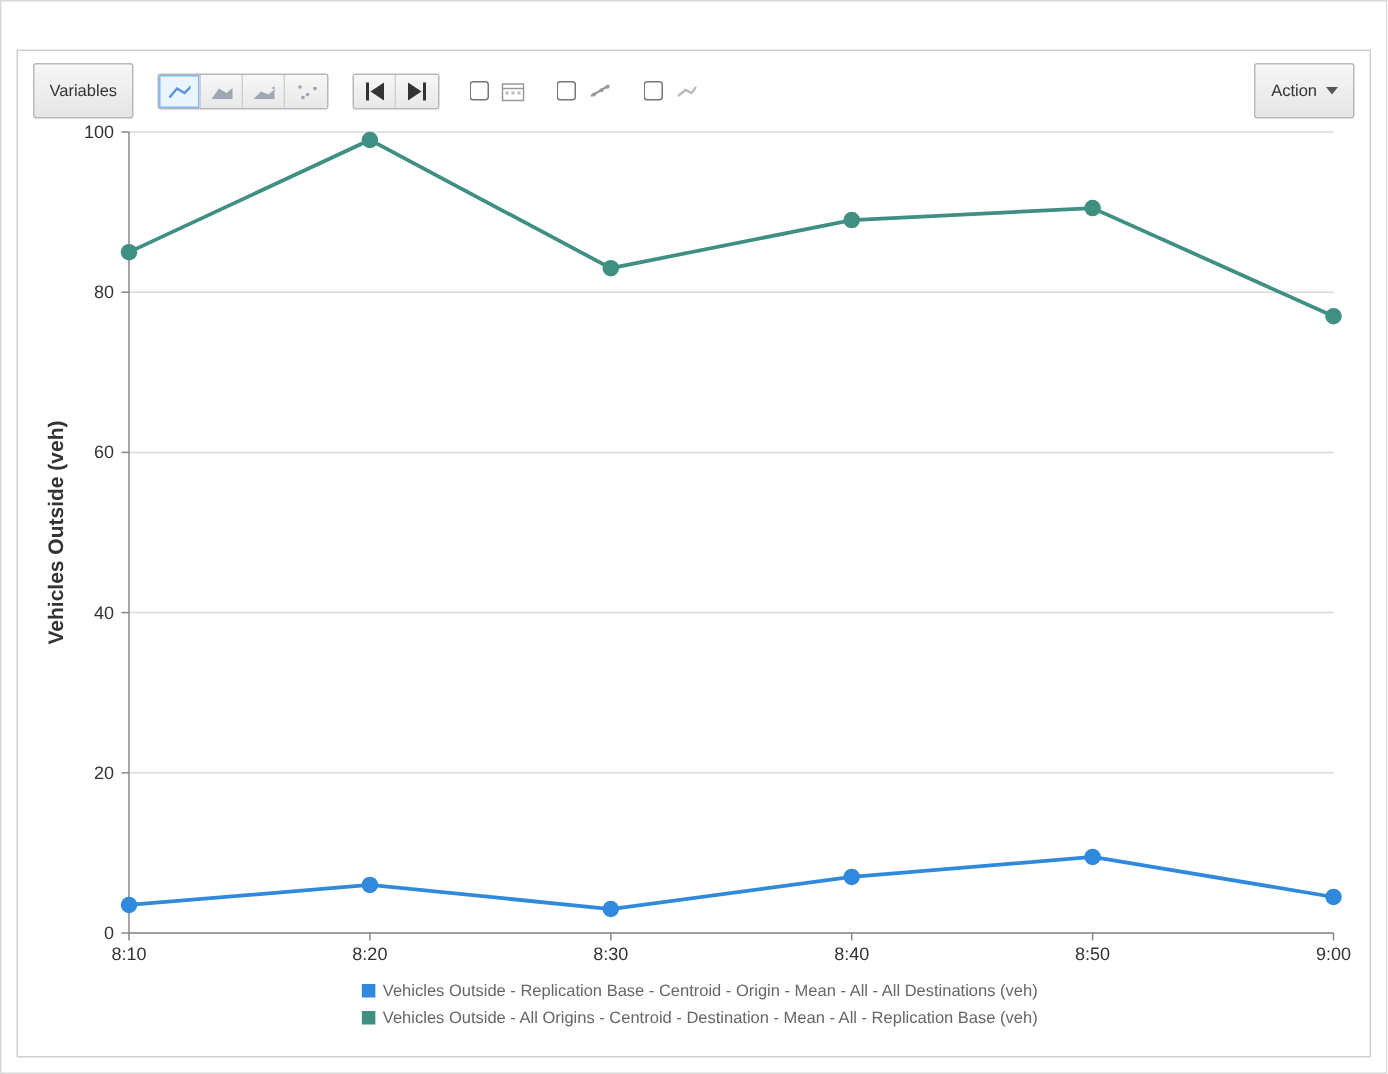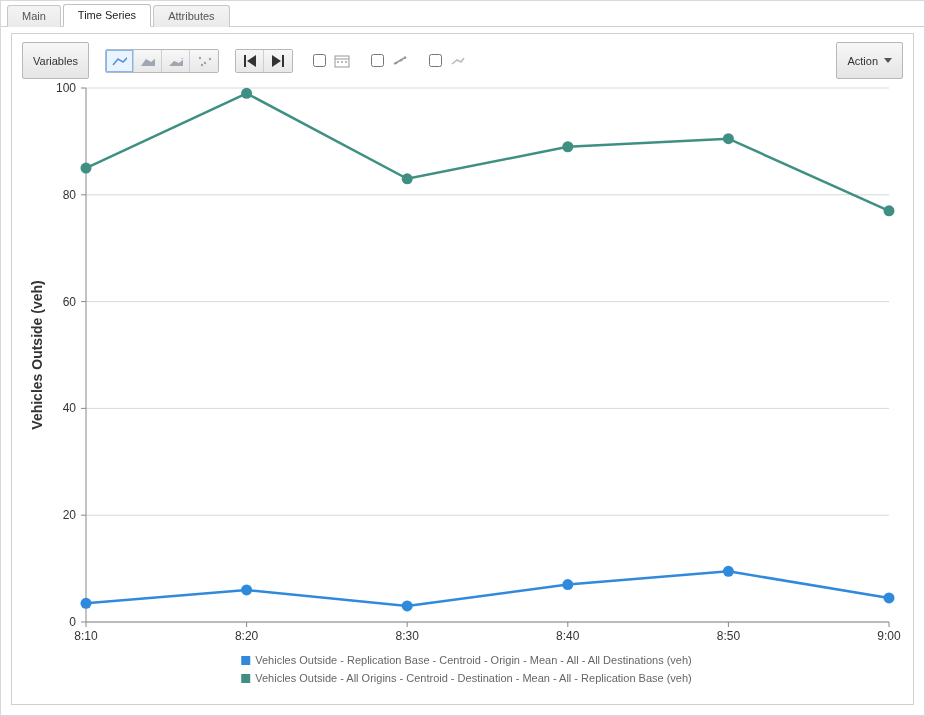--- a/index.html
+++ b/index.html
@@ -123,25 +123,20 @@
   .legend-text { font-size: 11px; fill: #666; }
   .gridline { stroke: #d9d9d9; stroke-width: 1; }
   .axisline { stroke: #888; stroke-width: 1; }
   .series-line { fill: none; stroke-width: 2.5; }
 </style>
 </head>
 <body>
 
 <div class="app">
 
-  <div class="tabbar">
-    <div class="tab">Main</div>
-    <div class="tab active">Time Series</div>
-    <div class="tab">Attributes</div>
-  </div>
 
   <div class="content">
 
     <div class="toolbar">
 
       <button class="btn">
         <span>Variables</span>
       </button>
 
       <div class="btn-group" style="margin-left:10px">

